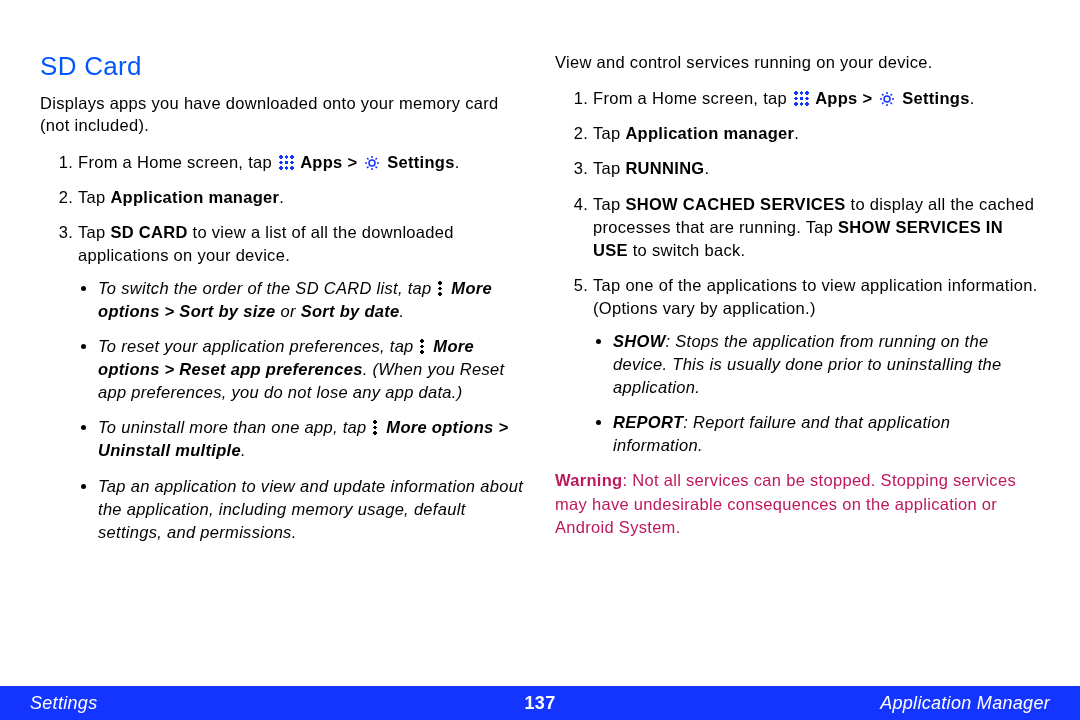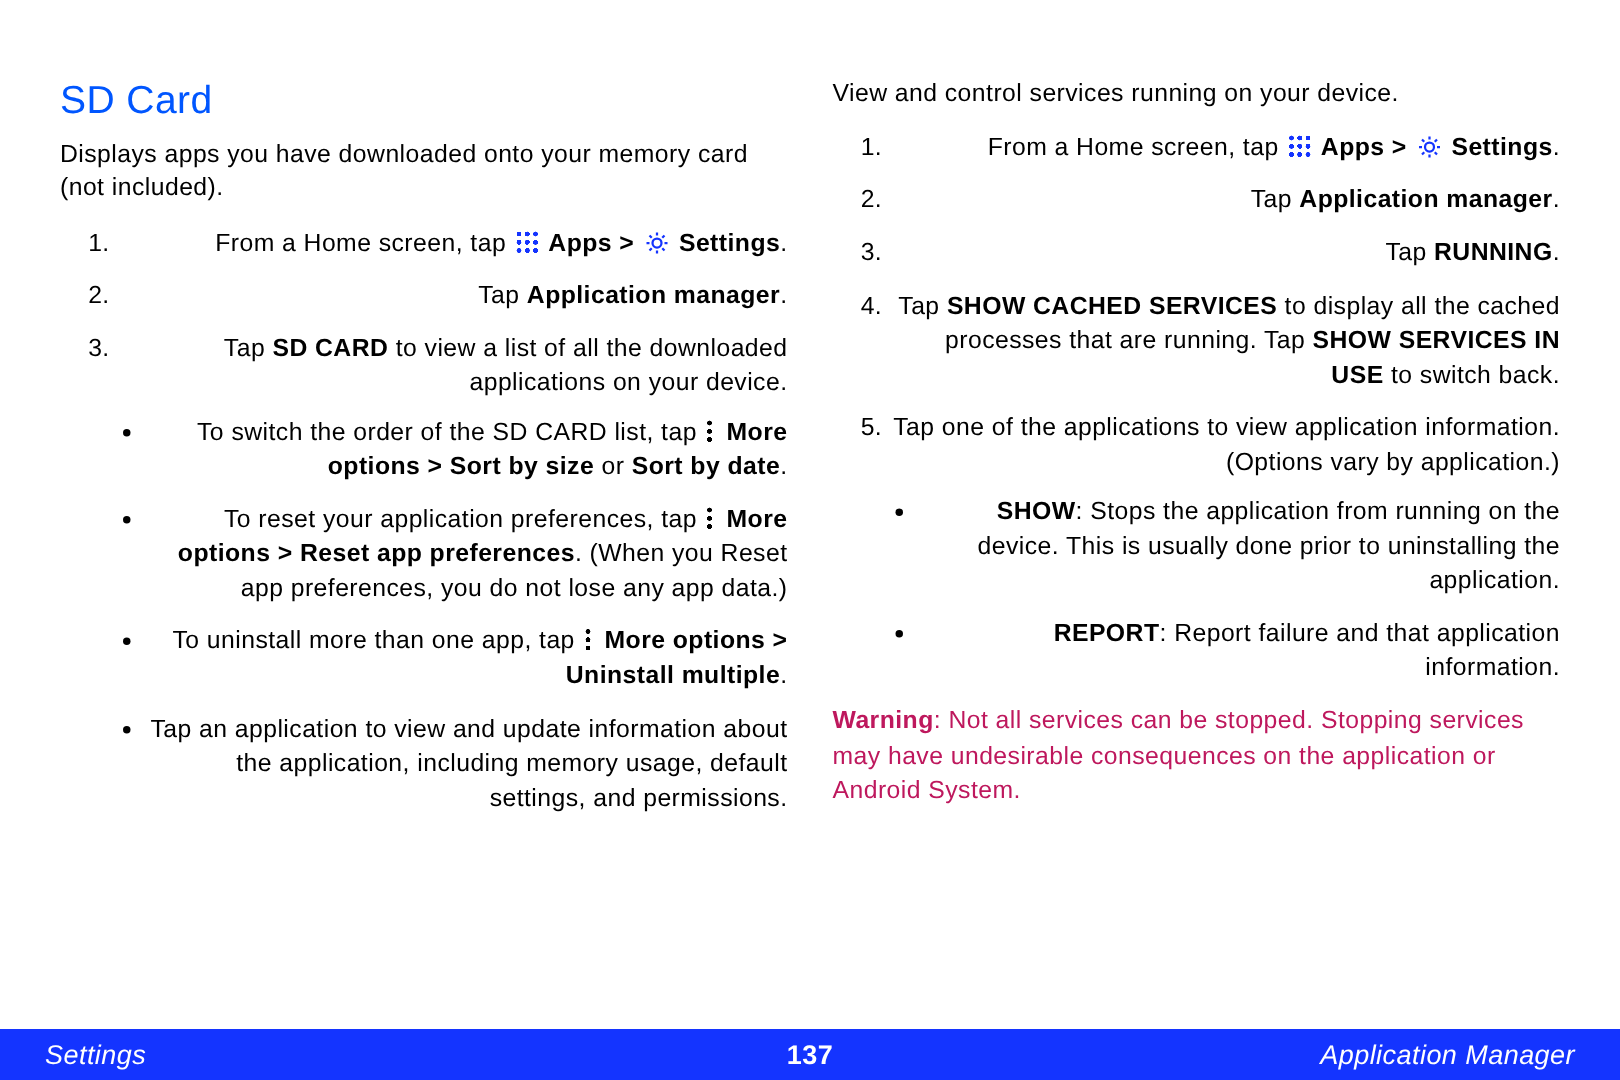--- a/index.html
+++ b/index.html
@@ -24,22 +24,22 @@
   .col { flex: 1; min-width: 0; }
   h2 {
     color: #0056ff;
     font-weight: 400;
     font-size: 26px;
     margin-bottom: 10px;
     letter-spacing: 0.3px;
   }
   .intro { margin-bottom: 14px; line-height: 1.35; }
   ol { list-style: decimal; padding-left: 38px; }
-  ol > li { margin-bottom: 12px; line-height: 1.4; text-align: right; }
-  ul { list-style: disc; padding-left: 20px; margin-top: 10px; }
+  ol > li { margin-bottom: 12px; line-height: 1.4; }
+  ul { list-style: disc; padding-left: 20px; margin-top: 10px; font-style: italic; }
   ul li { margin-bottom: 12px; line-height: 1.4; }
   b, strong { font-weight: 700; }
   .warn { color: #be185d; margin-top: 2px; line-height: 1.4; }
   .footer {
     position: absolute;
     left: 0; right: 0; bottom: 0;
     height: 34px;
     background: #1434ff;
     color: #fff;
     display: flex;

